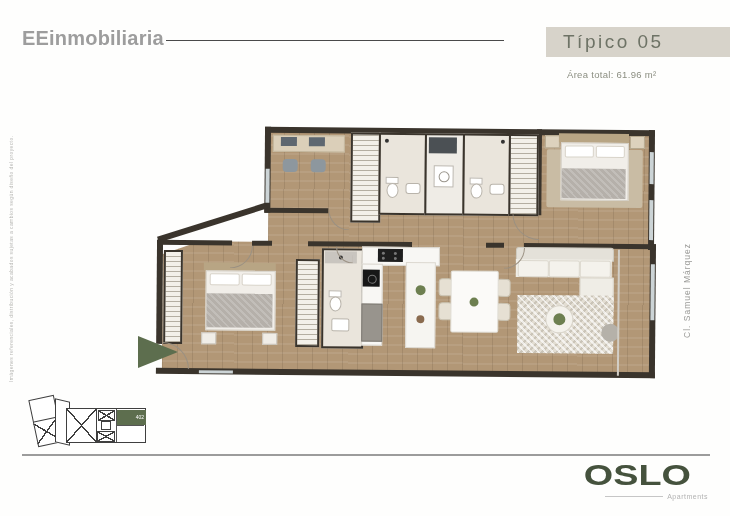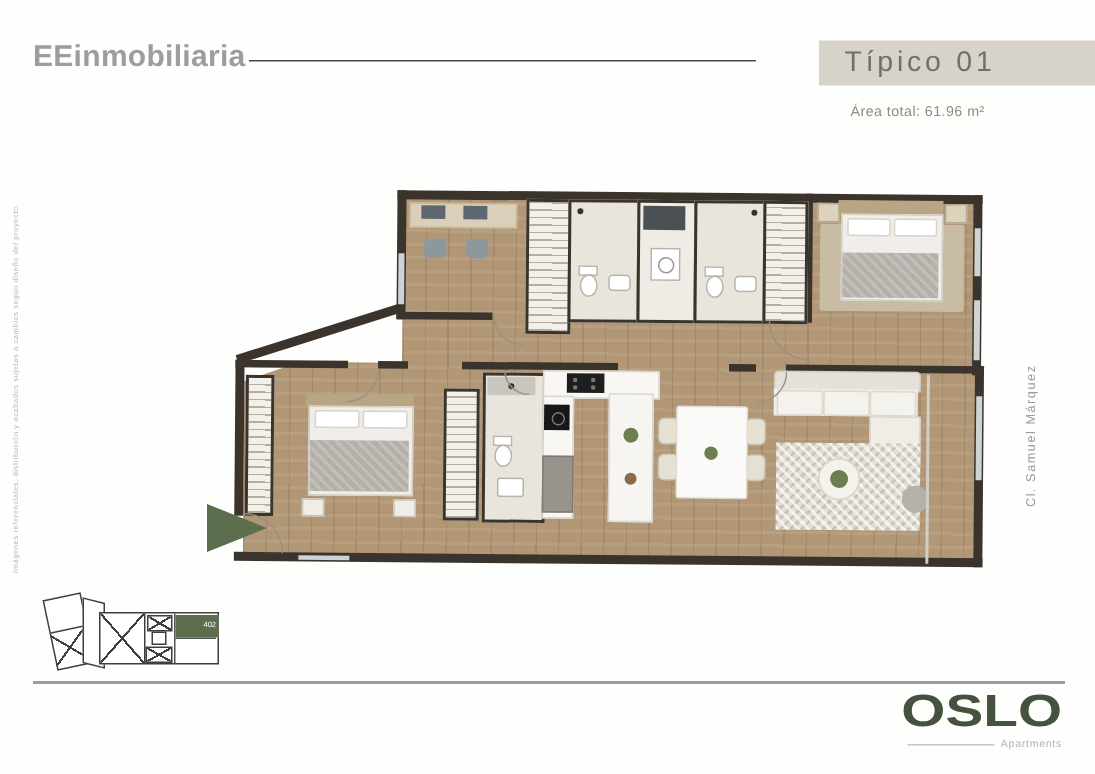--- a/index.html
+++ b/index.html
@@ -43,21 +43,21 @@
   .oslo-sub .ln{width:58px;height:1px;background:#c6c6c6;}
   .oslo-sub span{font-size:7px;color:#b2b2b2;letter-spacing:.5px;}
   .unitnum{font-size:5px;color:#fff;line-height:15px;text-align:right;padding-right:2px;}
 </style>
 </head>
 <body>
 
 <div class="abs brand" style="left:22px;top:27px;">EEinmobiliaria</div>
 <div class="abs hline" style="left:166px;top:40px;width:338px;"></div>
 <div class="abs banner" style="left:546px;top:27px;width:184px;">
-  <span>Típico 01</span>
+  <span>Típico 05</span>
 </div>
 <div class="abs area" style="left:567px;top:69px;">Área total: 61.96 m²</div>
 
 <div class="abs vtext" style="left:8px;top:92px;height:290px;">Imágenes referenciales, distribución y acabados sujetas a cambios según diseño del proyecto.</div>
 <div class="abs vstreet" style="left:682px;top:198px;height:140px;">Cl. Samuel Márquez</div>
 
 <div class="abs" id="plan">
 
   <div class="wood" style="left:118px;top:20px;width:382px;height:114px;"></div>
   <div class="wood" style="left:13px;top:131px;width:489px;height:130px;"></div>
@@ -201,19 +201,19 @@
     <div class="xbox" style="left:31px;top:1px;width:15px;height:9px;"></div>
     <div class="xbox" style="left:30px;top:22px;width:16px;height:9px;"></div>
     <div class="abs" style="left:34px;top:12px;width:8px;height:7px;border:1px solid #3f3f3f;"></div>
     <div class="abs" style="left:49px;top:0;width:1px;height:100%;background:#555;"></div>
     <div class="abs unitnum" style="left:50px;top:1px;width:27px;height:15px;background:var(--accent-green,#5d6e4e);">402</div>
     <div class="abs" style="left:50px;top:16px;width:27px;height:1px;background:#555;"></div>
   </div>
 </div>
 
 <div class="abs" style="left:22px;top:454px;width:688px;height:2px;background:#9c9c9c;"></div>
-<div class="abs" style="left:596px;top:460px;width:112px;text-align:right;">
+<div class="abs" style="left:596px;top:460px;width:112px;text-align:center;">
   <div class="oslo">OSLO</div>
   <div class="oslo-sub">
     <div class="ln"></div>
     <span>Apartments</span>
   </div>
 </div>
 
 </body></html>

